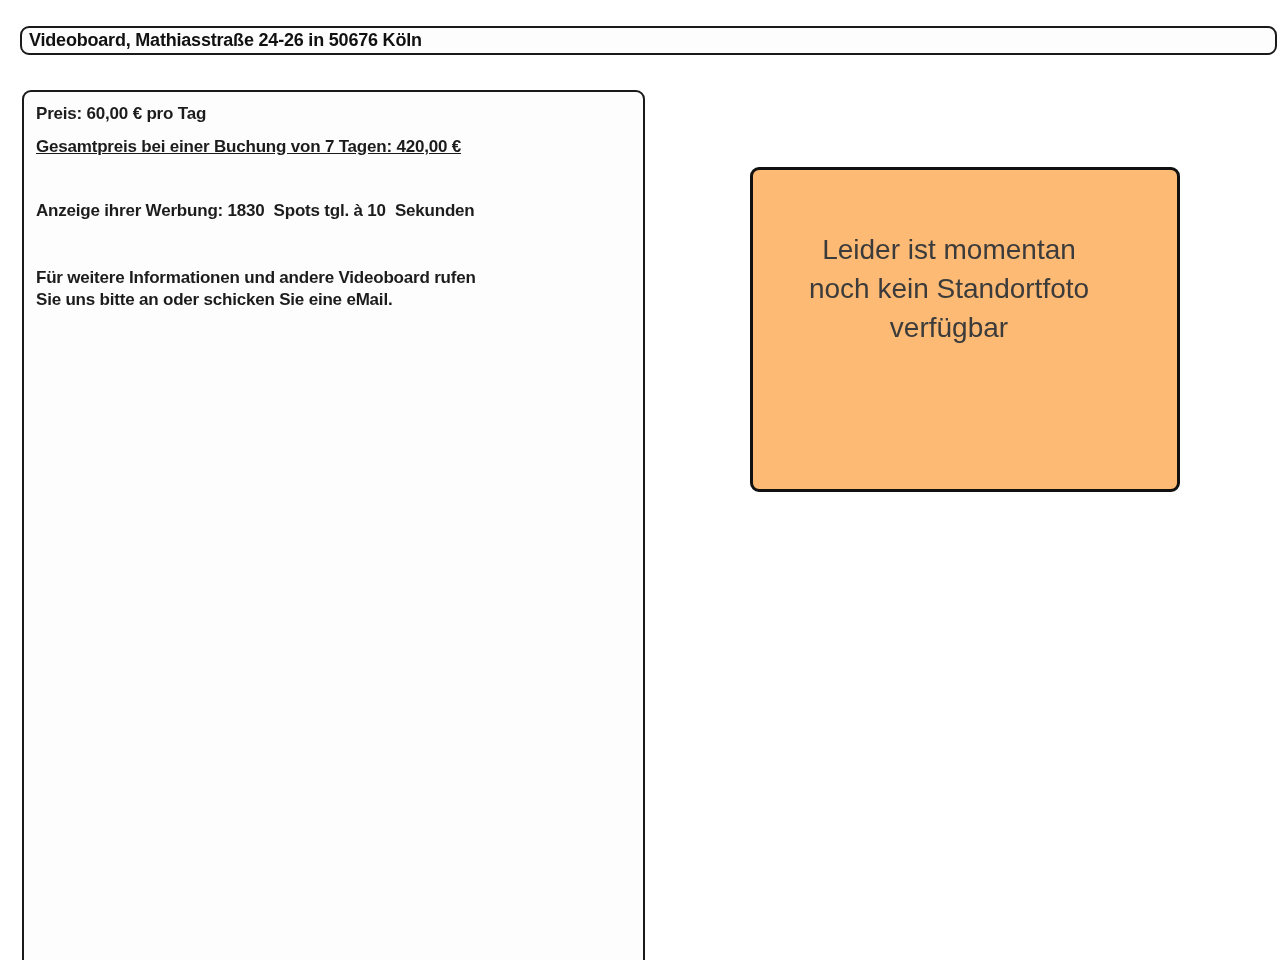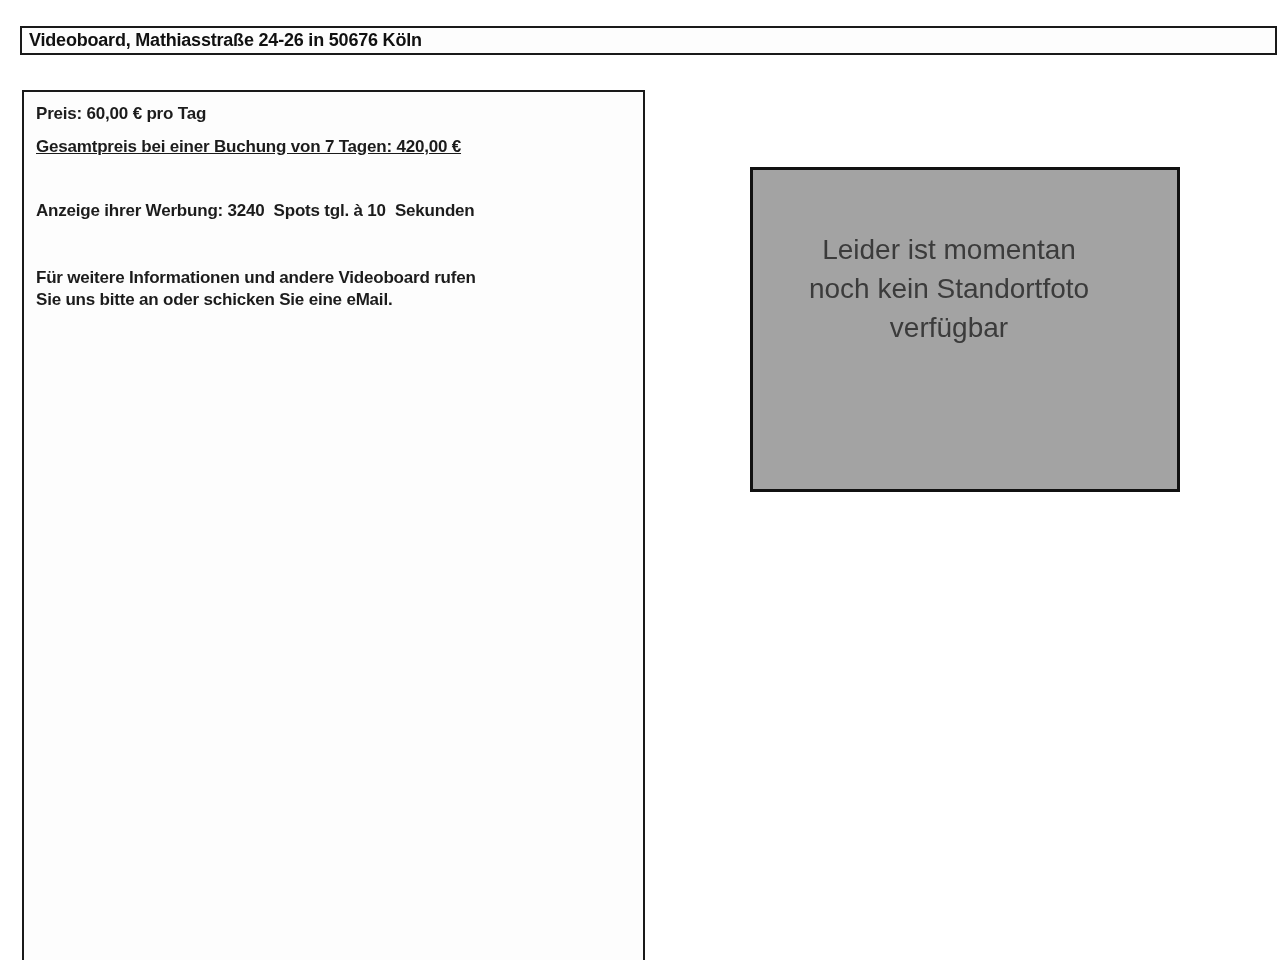--- a/index.html
+++ b/index.html
@@ -1,15 +1,15 @@
 <!DOCTYPE html>
 <html><head>
 <meta charset="utf-8">
 <style>
-  * { margin: 4px; padding: 0; box-sizing: border-box; }
+  * { margin: 4px; padding: 0; box-sizing: border-box; border-radius: 9px; }
   html, body {
     width: 1280px;
     height: 960px;
     background: #ffffff;
     font-family: "Liberation Sans", sans-serif;
     position: relative;
     overflow: hidden;
   }
 
   
@@ -58,21 +58,21 @@
   .details-box .contact-line  { margin-bottom: 0; }
 
   
   .photo-box {
     position: absolute;
     left: 738px;
     top: 155px;
     width: 430px;
     height: 325px;
     border: 3px solid #111111;
-    background: #a3a3a3;
+    background: #fdba74;
   }
   .photo-box .placeholder-text {
     margin-top: 60px;
     padding-right: 32px;
     text-align: center;
     font-size: 28px;
     font-weight: normal;
     color: #3b3b3b;
     line-height: 39px;
     white-space: pre-line;
@@ -81,21 +81,21 @@
 </head>
 <body>
 
 <div class="title-bar">
   <span class="title-text">Videoboard, Mathiasstraße 24-26 in 50676 Köln</span>
 </div>
 
 <div class="details-box">
   <p class="price-line">Preis: 60,00 € pro Tag</p>
   <p class="total-line">Gesamtpreis bei einer Buchung von 7 Tagen: 420,00 €</p>
-  <p class="spots-line">Anzeige ihrer Werbung: 3240  Spots tgl. à 10  Sekunden</p>
+  <p class="spots-line">Anzeige ihrer Werbung: 1830  Spots tgl. à 10  Sekunden</p>
   <p class="contact-line">Für weitere Informationen und andere Videoboard rufen
 Sie uns bitte an oder schicken Sie eine eMail.</p>
 </div>
 
 <div class="photo-box">
   <div class="placeholder-text">Leider ist momentan
 noch kein Standortfoto
 verfügbar</div>
 </div>
 

